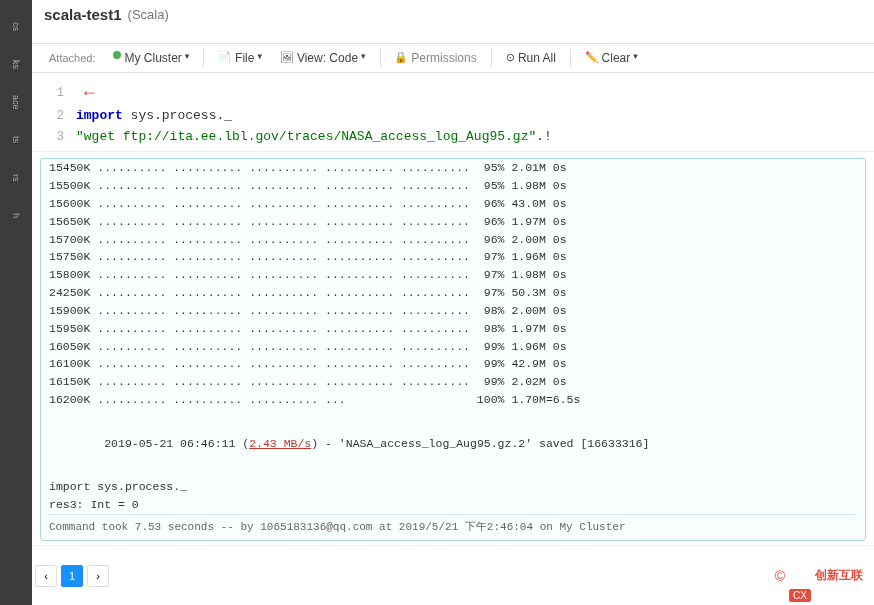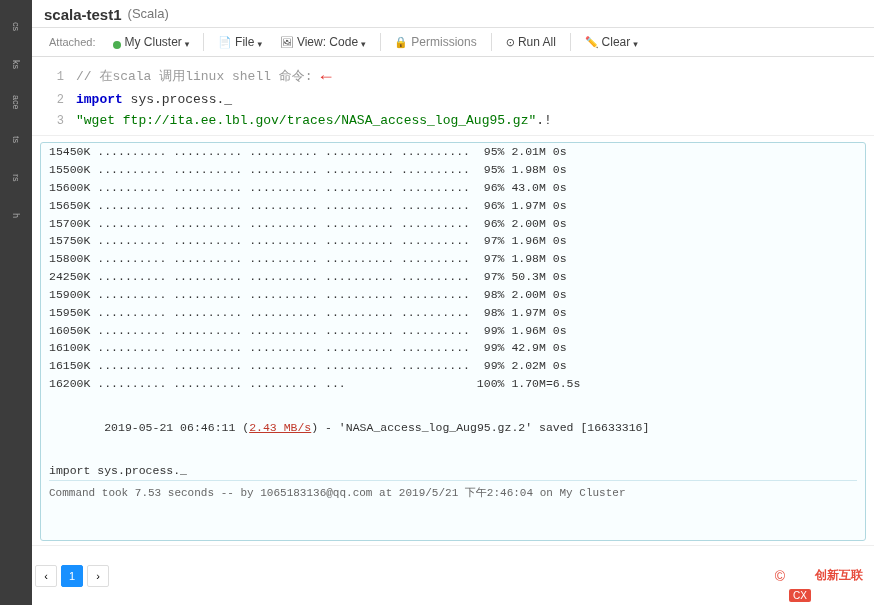--- a/index.html
+++ b/index.html
@@ -46,23 +46,24 @@
       flex: 1;
       display: flex;
       flex-direction: column;
       background: #fff;
       overflow: hidden;
     }
 
     
     .title-bar {
       background: #fff;
-      padding: 6px 12px 4px 12px;
+      padding: 6px 12px 20px 12px;
       border-bottom: 1px solid #e0e0e0;
       display: flex;
+      align-items: center;
       gap: 6px;
     }
     .title-text {
       font-size: 15px;
       font-weight: 600;
       color: #333;
     }
     .title-lang {
       font-size: 13px;
       color: #777;
@@ -73,21 +74,21 @@
       background: #fff;
       border-bottom: 1px solid #ddd;
       padding: 4px 10px;
       display: flex;
       align-items: center;
       gap: 4px;
       flex-wrap: nowrap;
     }
     .toolbar-item {
       display: flex;
-      align-items: flex-end;
+      align-items: flex-start;
       gap: 3px;
       padding: 3px 7px;
       font-size: 12px;
       color: #444;
       cursor: pointer;
       border-radius: 3px;
       white-space: nowrap;
     }
     .toolbar-separator {
       width: 1px;
@@ -262,21 +263,20 @@
     <div class="toolbar-item clear">
       <span style="font-size:11px;">✏️</span>
       <span>Clear</span>
       <span style="font-size:9px;">▾</span>
     </div>
   </div>
 
   <div class="editor-area" style="padding: 4px 0;">
     <div class="code-line">
       <span class="line-number">1</span>
-      <span class="code-content code-comment">// 在scala 调用linux shell 命令:</span>
       <span class="code-arrow">←</span>
     </div>
     <div class="code-line">
       <span class="line-number">2</span>
       <span class="code-content"><span class="code-keyword">import</span> sys.process._</span>
     </div>
     <div class="code-line">
       <span class="line-number">3</span>
       <span class="code-content"><span class="code-string">"wget ftp://ita.ee.lbl.gov/traces/NASA_access_log_Aug95.gz"</span>.!</span>
     </div>
@@ -299,20 +299,21 @@
         <div class="output-line">16150K .......... .......... .......... .......... ..........  99% 2.02M 0s</div>
         <div class="output-line">16200K .......... .......... .......... ...                   100% 1.70M=6.5s</div>
       </div>
     <div class="output-section">
       <div class="output-line">
         2019-05-21 06:46:11 (<span class="output-highlight">2.43 MB/s</span>) - 'NASA_access_log_Aug95.gz.2' saved [16633316]
       </div>
     </div>
     <div class="output-section">
       <div class="output-line output-result">import sys.process._</div>
+      <div class="output-line output-result">res3: Int = 0</div>
     </div>
     <div class="output-section" style="border-top: 1px solid #d0e8ef; margin-top: 0; padding-top: 4px;">
       <div class="output-line" style="color:#666; font-size:11px;">Command took 7.53 seconds -- by 1065183136@qq.com at 2019/5/21 下午2:46:04 on My Cluster</div>
     </div>
   </div>
 
   <div class="pagination">
     <button class="page-btn">‹</button>
     <button class="page-btn active">1</button>
     <button class="page-btn">›</button>

